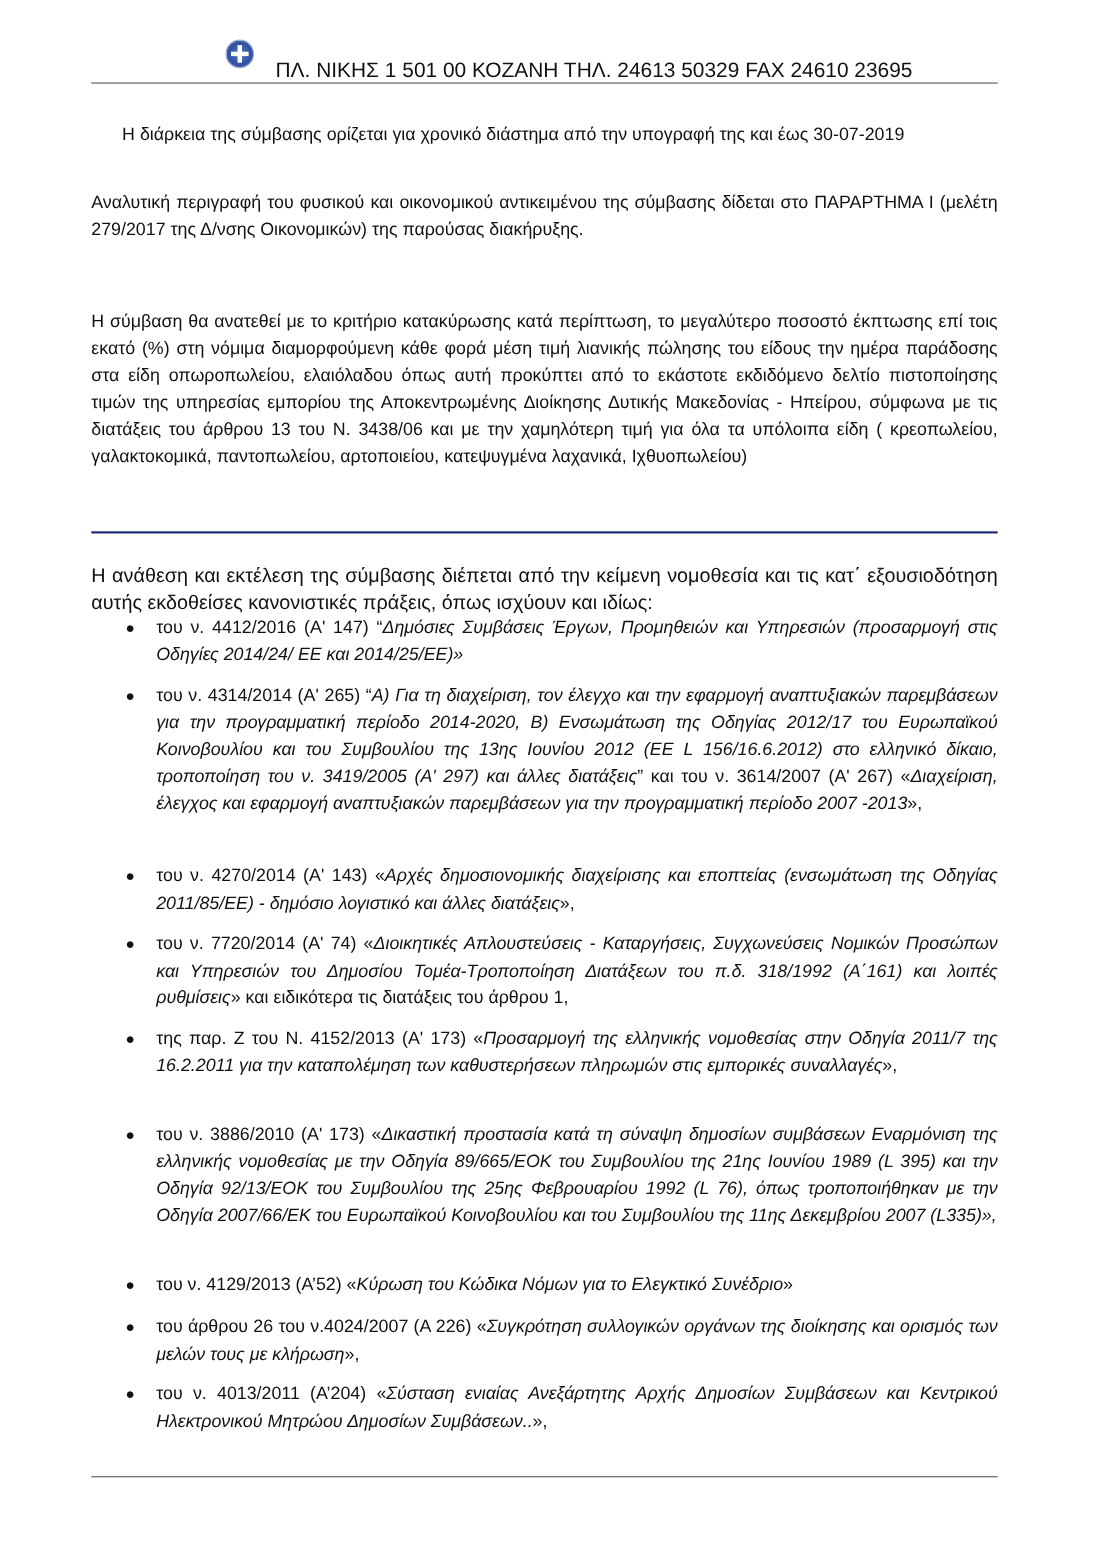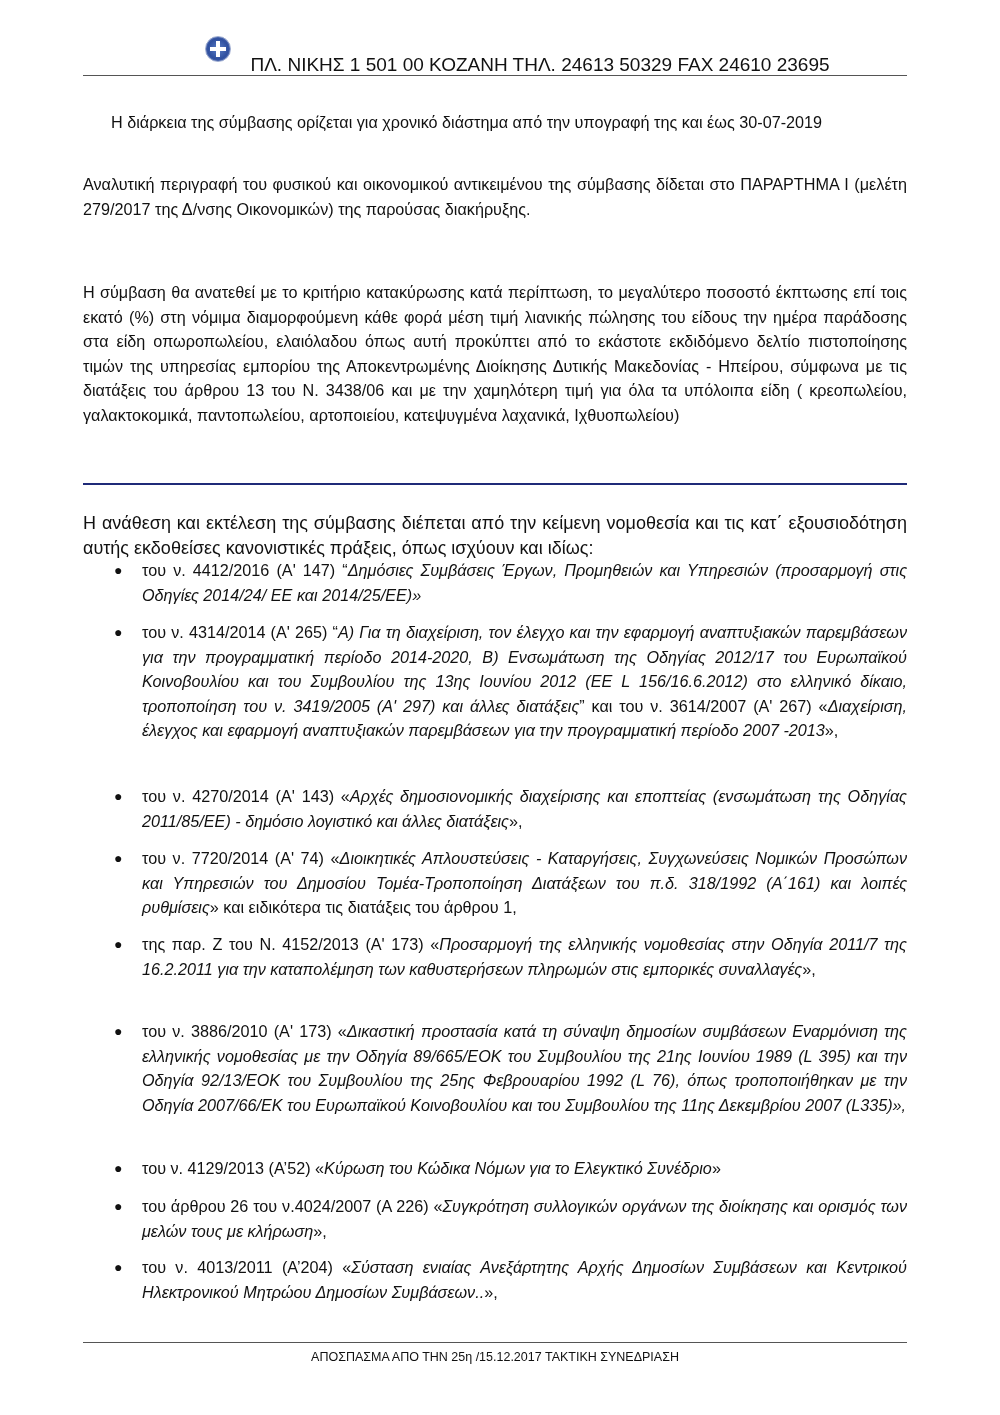--- a/index.html
+++ b/index.html
@@ -107,15 +107,14 @@
       <span class="bullet">●</span>
       <span>του άρθρου 26 του ν.4024/2007 (Α 226) «</span><span class="title">Συγκρότηση συλλογικών οργάνων της διοίκησης και ορισμός των μελών τους με κλήρωση</span><span>»,</span>
     </li>
     <li class="law-item li9">
       <span class="bullet">●</span>
       <span>του ν. 4013/2011 (Α’204) «</span><span class="title">Σύσταση ενιαίας Ανεξάρτητης Αρχής Δημοσίων Συμβάσεων και Κεντρικού Ηλεκτρονικού Μητρώου Δημοσίων Συμβάσεων..</span><span>»,</span>
     </li>
   </ul>
 
   <div class="footer-rule"></div>
-  <div class="footer-line1">ΑΠΟΣΠΑΣΜΑ ΑΠΟ ΤΗΝ 25η /15.12.2017  ΤΑΚΤΙΚΗ  ΣΥΝΕΔΡΙΑΣΗ</div>
 
 </div>
 
 </body></html>

